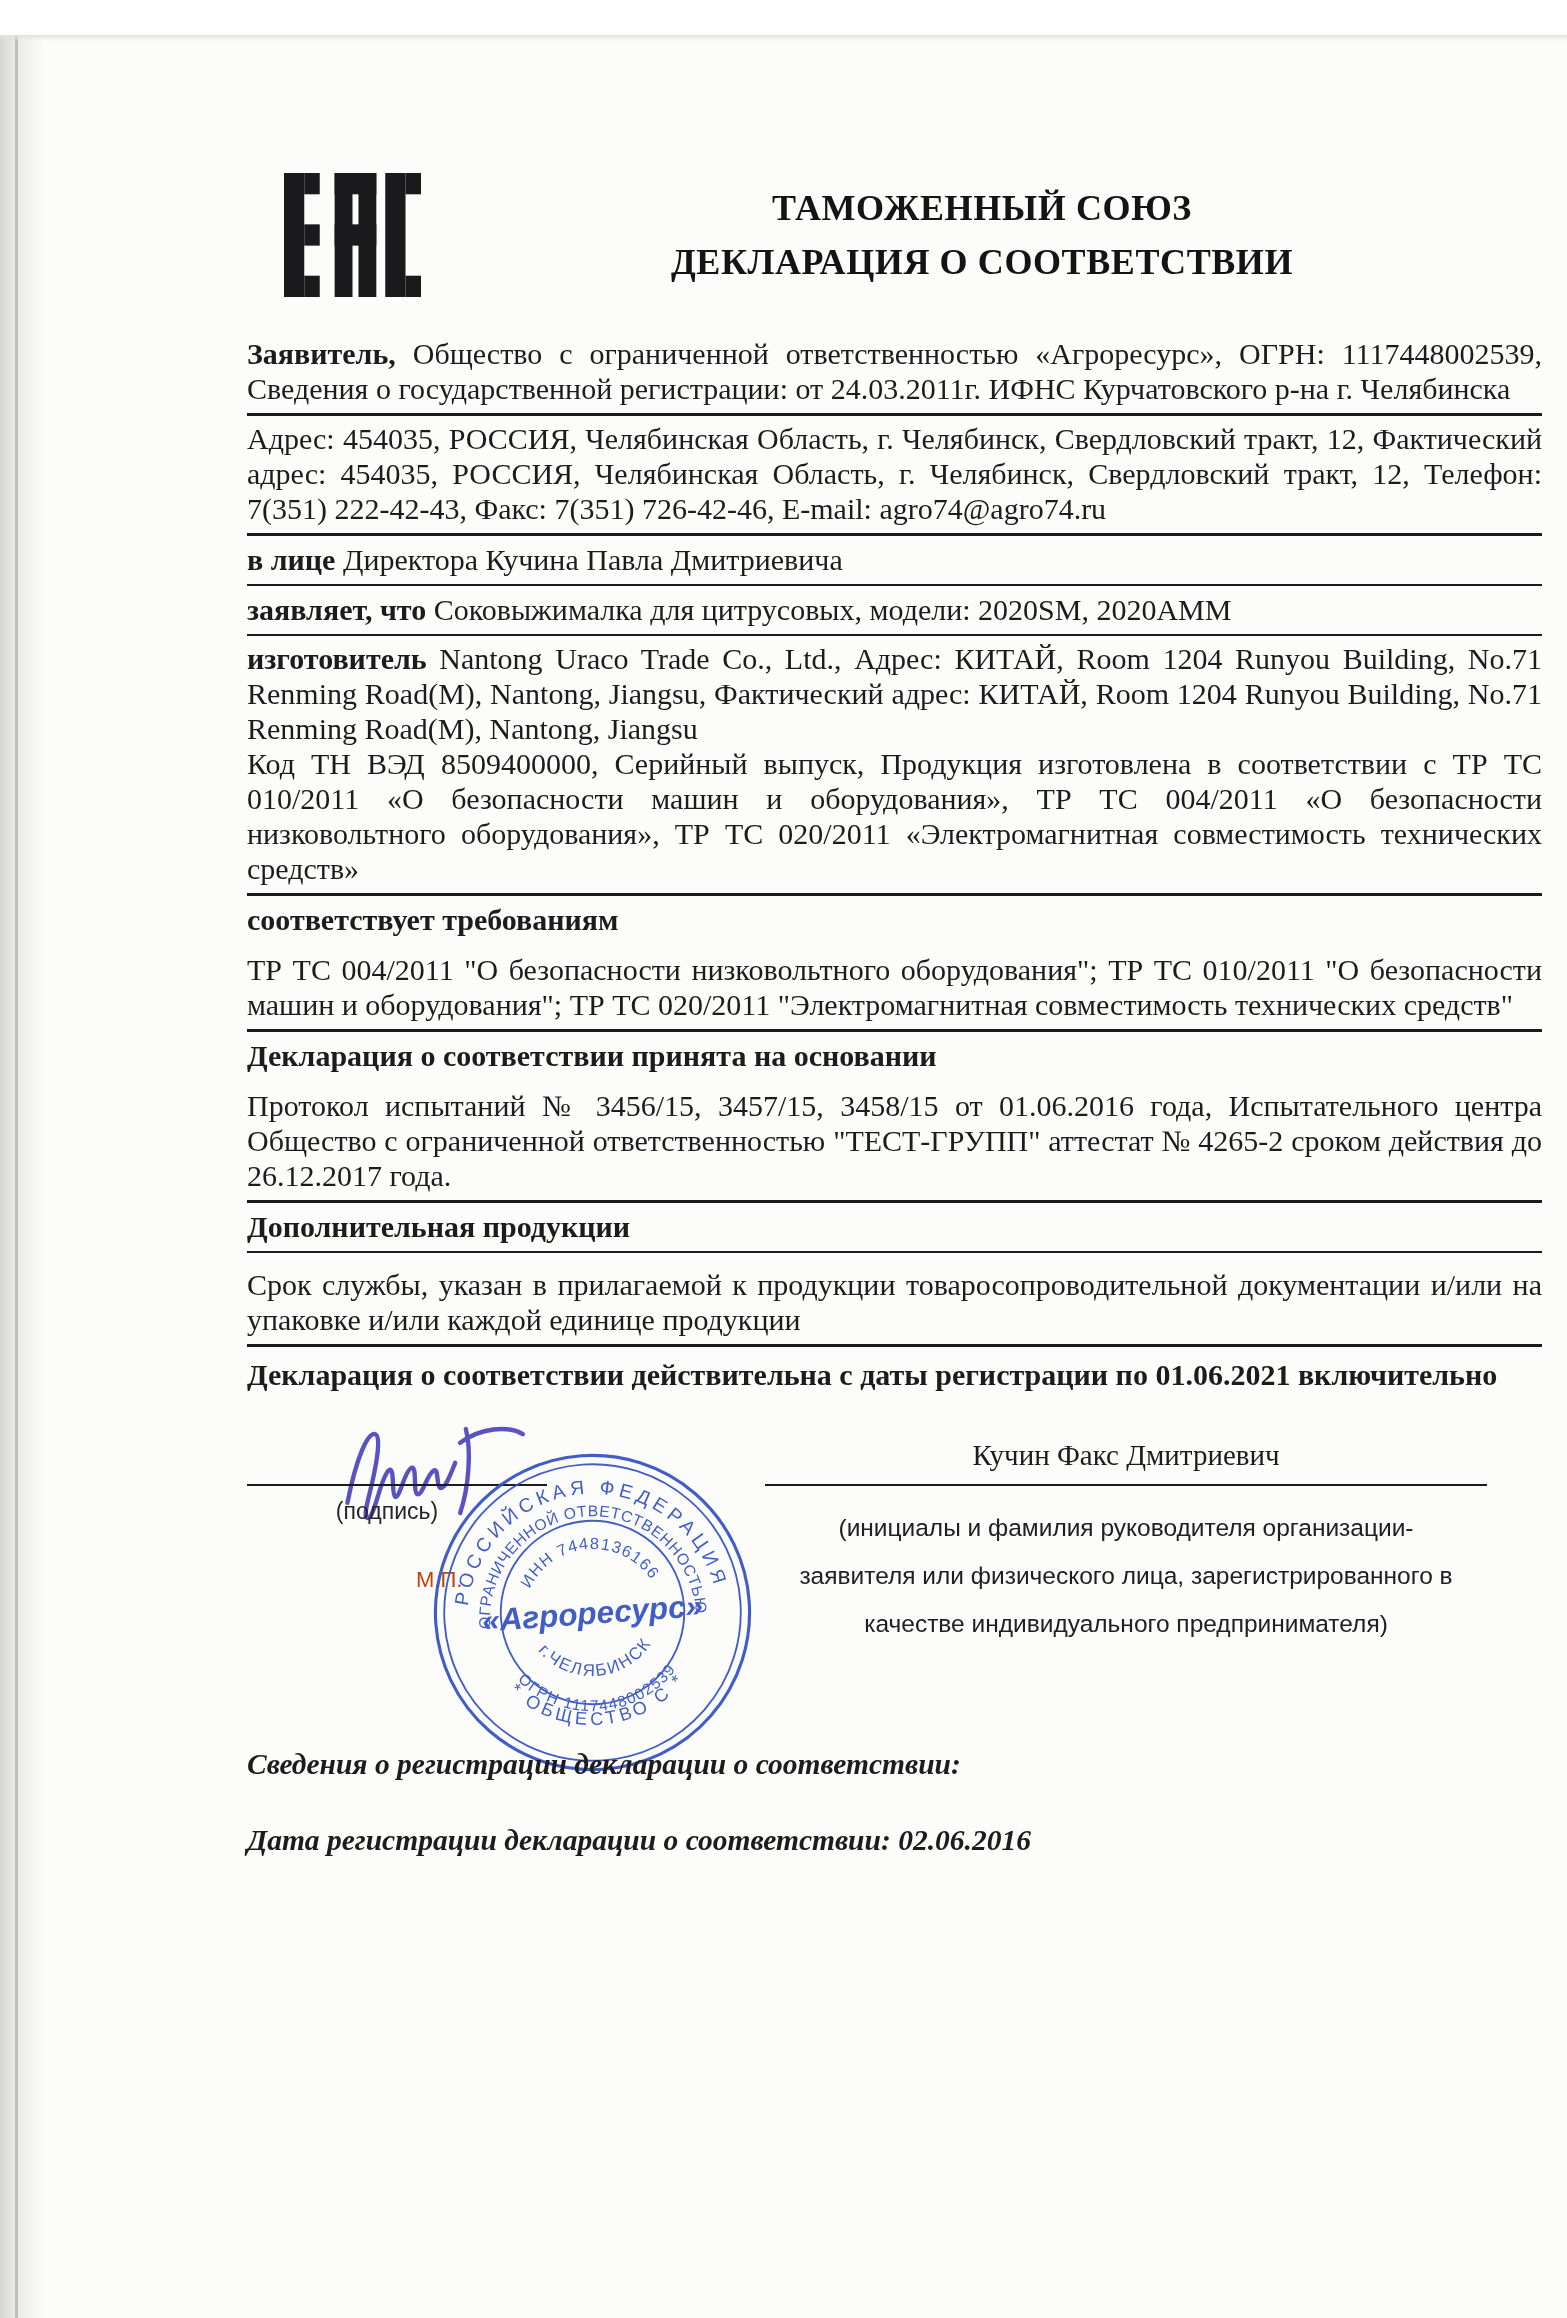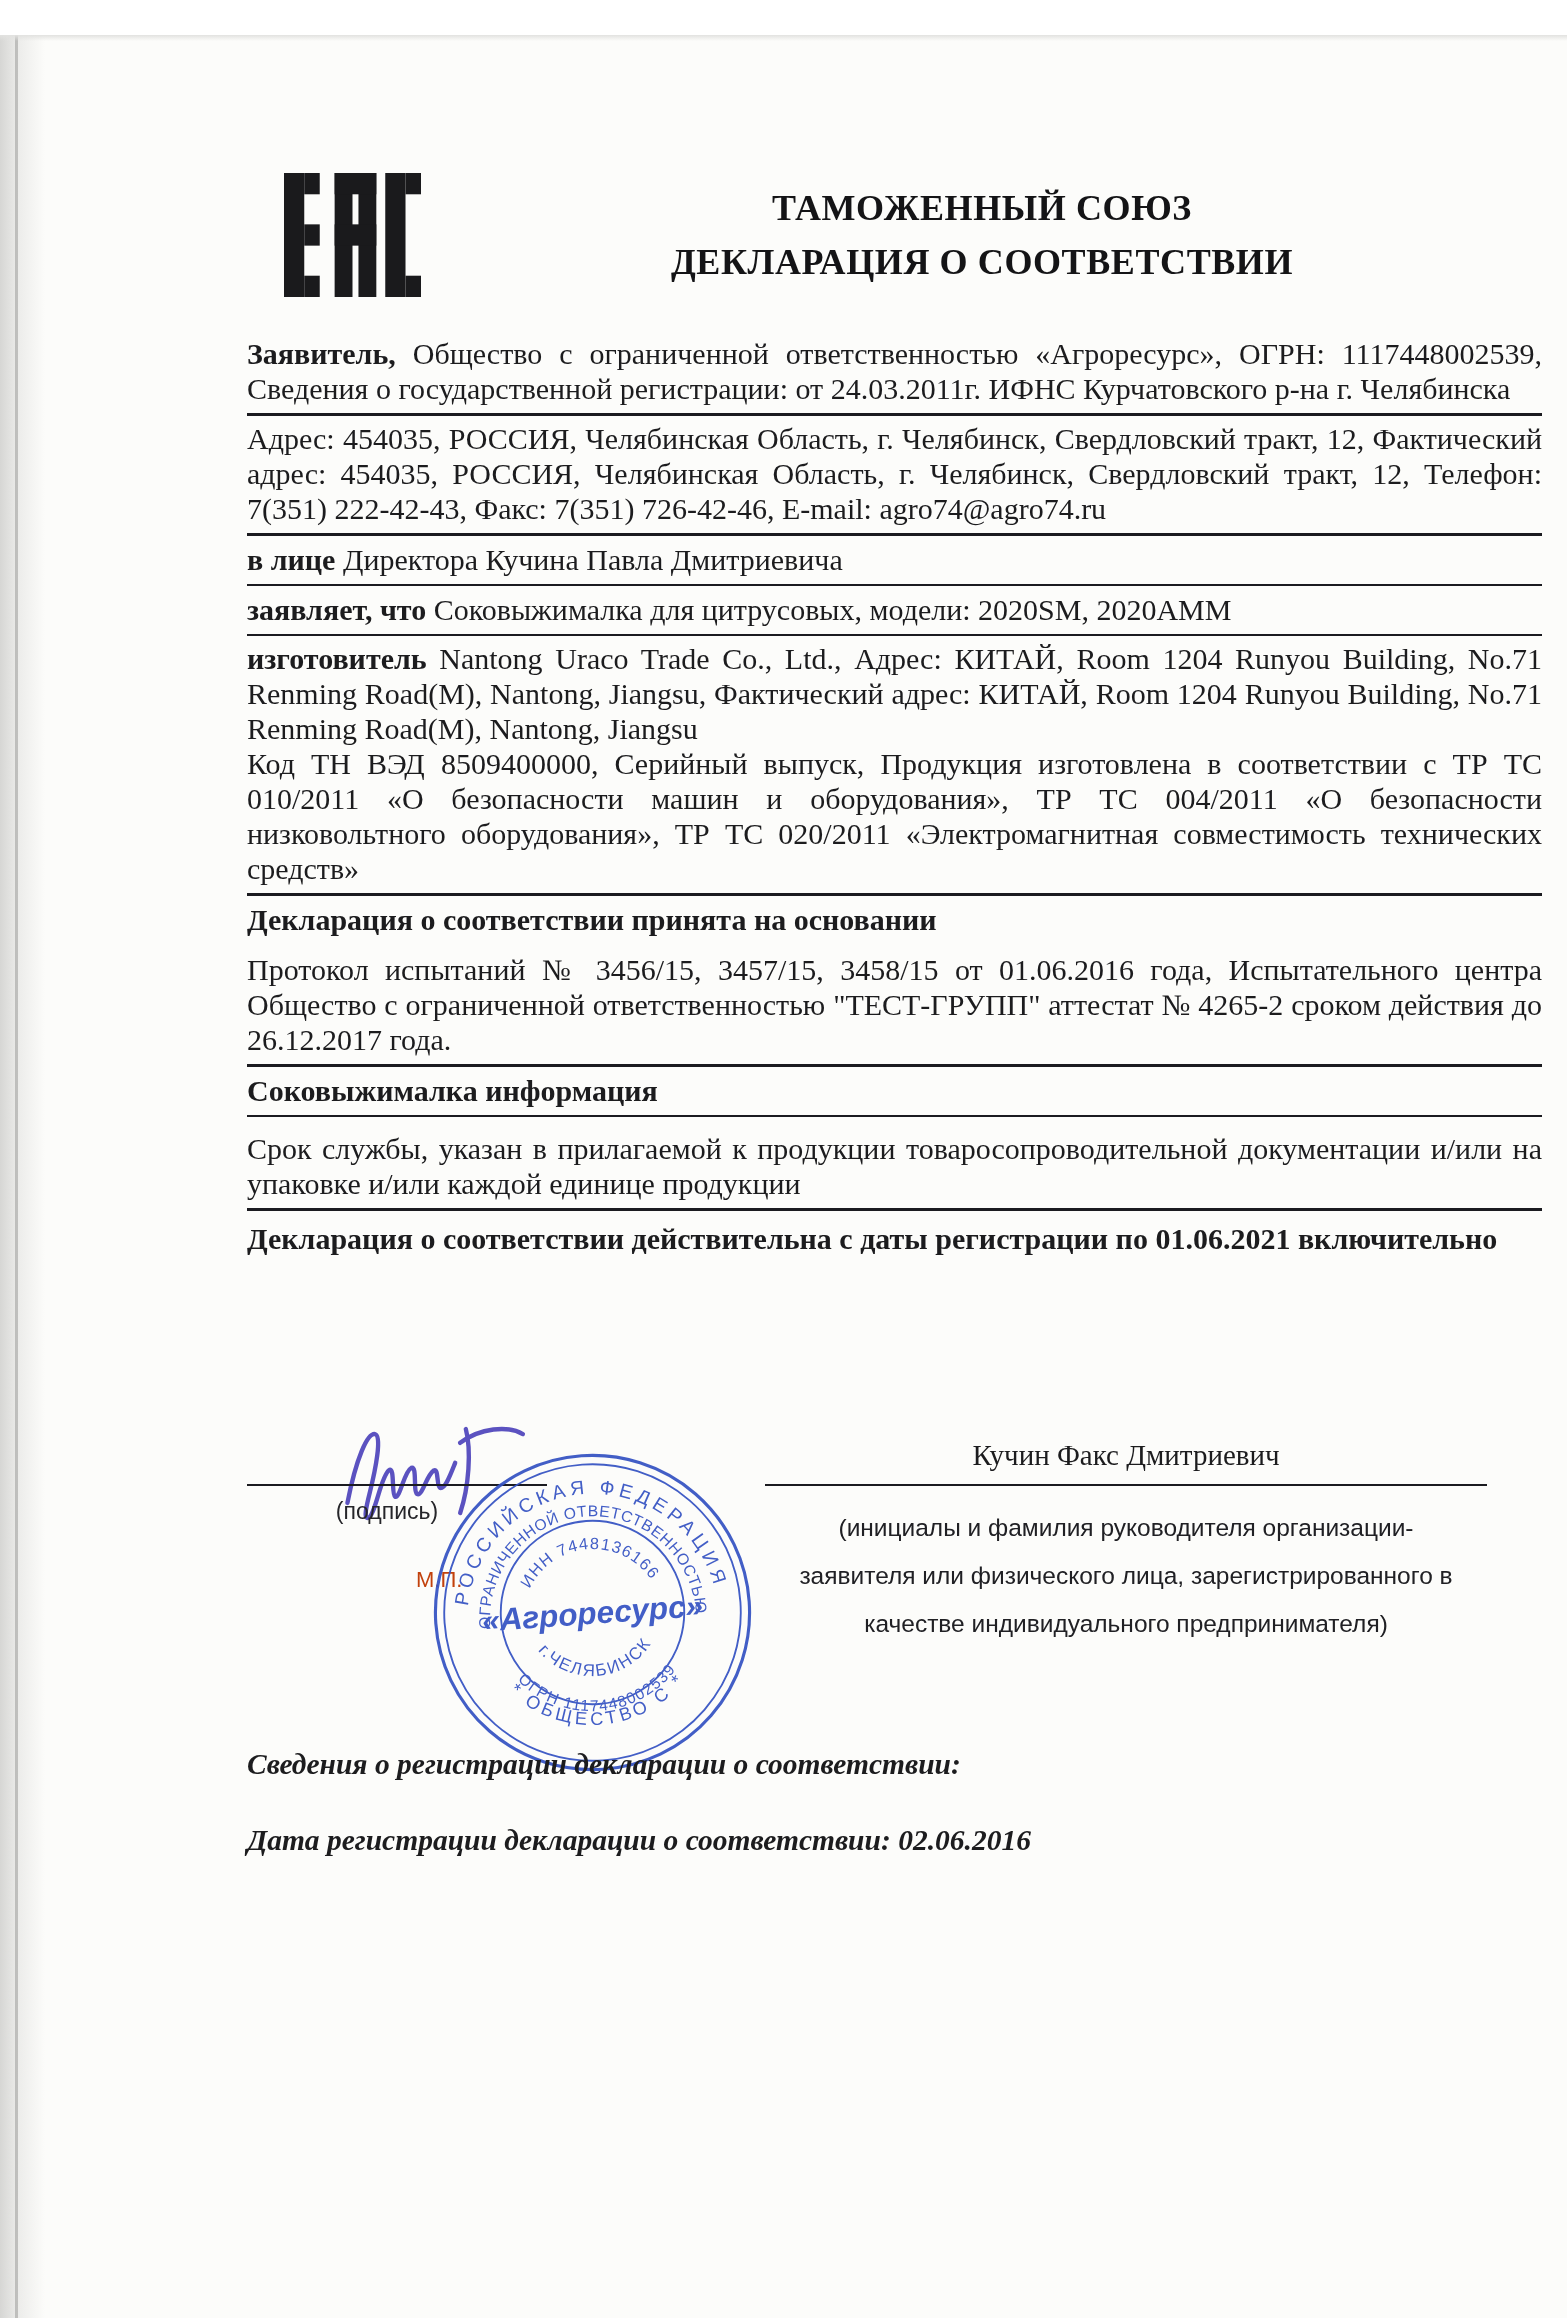--- a/index.html
+++ b/index.html
@@ -100,28 +100,32 @@
 
     <div class="row thin">
       <p><b>заявляет, что</b><span> Соковыжималка для цитрусовых, модели: 2020SM, 2020AMM</span></p>
     </div>
 
     <div class="row">
       <p><b>изготовитель</b><span> Nantong Uraco Trade Co., Ltd., Адрес: КИТАЙ, Room 1204 Runyou Building, No.71 Renming Road(M), Nantong, Jiangsu, Фактический адрес: КИТАЙ, Room 1204 Runyou Building, No.71 Renming Road(M), Nantong, Jiangsu</span></p>
       <p>Код ТН ВЭД 8509400000, Серийный выпуск, Продукция изготовлена в соответствии с ТР ТС 010/2011 «О безопасности машин и оборудования», ТР ТС 004/2011 «О безопасности низковольтного оборудования», ТР ТС 020/2011 «Электромагнитная совместимость технических средств»</p>
     </div>
 
+    <div class="row">
+      <p class="h">соответствует требованиям</p>
+      <p class="gap">ТР ТС 004/2011 "О безопасности низковольтного оборудования"; ТР ТС 010/2011 "О безопасности машин и оборудования"; ТР ТС 020/2011 "Электромагнитная совместимость технических средств"</p>
+    </div>
 
     <div class="row">
       <p class="h">Декларация о соответствии принята на основании</p>
       <p class="gap">Протокол испытаний № 3456/15, 3457/15, 3458/15 от 01.06.2016 года, Испытательного центра Общество с ограниченной ответственностью "ТЕСТ-ГРУПП" аттестат № 4265-2 сроком действия до 26.12.2017 года.</p>
     </div>
 
     <div class="row thin">
-      <p class="h">Соковыжималка информация</p>
+      <p class="h">Дополнительная продукции</p>
     </div>
 
     <div class="row">
       <p class="gap-sm">Срок службы, указан в прилагаемой к продукции товаросопроводительной документации и/или на упаковке и/или каждой единице продукции</p>
     </div>
 
     <div class="row noline">
       <p class="bold-just">Декларация о соответствии действительна с даты регистрации по 01.06.2021 включительно</p>
     </div>
 

